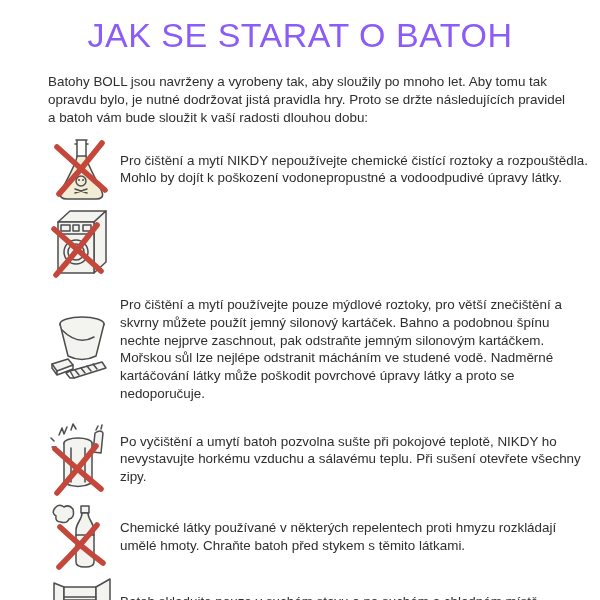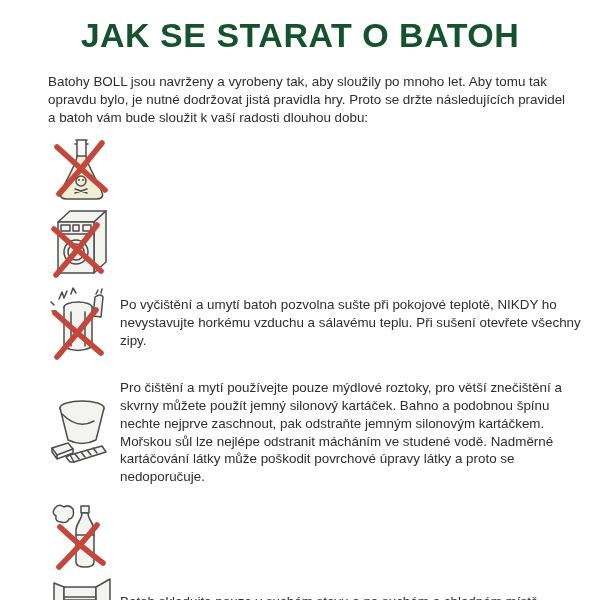--- a/index.html
+++ b/index.html
@@ -10,23 +10,23 @@
     background: #ffffff;
     overflow: hidden;
     font-family: "Liberation Sans", "DejaVu Sans", sans-serif;
     color: #2e2e2e;
   }
   .page { width: 600px; height: 600px; }
   .title {
     margin: 16px 10px 18px 10px;
     text-align: center;
     font-size: 34px;
-    font-weight: 700;
+    font-weight: 400;
     letter-spacing: 0.5px;
-    color: #14532d;
+    color: #8b5cf6;
   }
   .intro {
     margin: 0 28px 8px 48px;
     font-size: 13.4px;
     line-height: 1.33;
   }
   .items { margin-top: 10px; }
   .item {
     display: flex;
     align-items: center;
@@ -77,20 +77,21 @@
           <path class="ln fill-pale" d="M27,20 C27,27 13,50 11,56 C9,61 12,63 17,63 L46,63 C51,63 54,61 52,56 C50,50 36,27 36,20 Z"></path>
           <path class="ln" d="M26,4 L37,4 M27,4 L27,20 M36,4 L36,20 M25,8 L27,8 M36,8 L38,8"></path>
           <circle class="ln" cx="31" cy="45" r="5"></circle>
           <circle cx="29" cy="44" r="1" fill="#4d4d4d"></circle>
           <circle cx="33" cy="44" r="1" fill="#4d4d4d"></circle>
           <path class="ln" d="M25,53 L37,57 M37,53 L25,57"></path>
           <path class="xmark" d="M7,11 Q30,32 55,54"></path>
           <path class="xmark" d="M52,7 Q31,34 9,58"></path>
         </svg>
       </span>
+      <p class="item-text">Pro čištění a mytí NIKDY nepoužívejte chemické čistící roztoky a rozpouštědla. Mohlo by dojít k poškození vodonepropustné a vodoodpudivé úpravy látky.</p>
     </div>
 
     <div class="item">
       <span class="icon-box">
         <svg width="64" height="74" viewBox="0 0 64 74">
           <path class="ln fill-grey" d="M9,17 L21,6 L57,6 L45,17 Z"></path>
           <path class="ln fill-grey" d="M45,17 L57,6 L57,57 L45,68 Z"></path>
           <rect class="ln fill-grey" x="9" y="17" width="36" height="51"></rect>
           <path class="ln" d="M9,29 L45,29"></path>
           <rect class="ln" x="12" y="20" width="9" height="6"></rect>
@@ -99,63 +100,64 @@
           <circle class="ln" cx="27" cy="47" r="12"></circle>
           <circle class="ln" cx="27" cy="47" r="8"></circle>
           <path class="xmark" d="M5,24 Q28,44 52,66"></path>
           <path class="xmark" d="M48,20 Q28,46 7,70"></path>
         </svg>
       </span>
     </div>
 
     <div class="item">
       <span class="icon-box">
+        <svg width="66" height="72" viewBox="0 0 66 72">
+          <ellipse class="ln fill-grey" cx="34" cy="11" rx="22" ry="7"></ellipse>
+          <path class="ln fill-grey" d="M12,11 L20,43 Q34,50 48,43 L56,11"></path>
+          <path class="ln" d="M14,17 Q30,33 46,24"></path>
+          <path class="ln fill-grey" d="M4,51 L20,46 L25,52 L9,58 Z"></path>
+          <path class="ln" d="M4,51 L4,55 L9,62 L9,58 M25,52 L25,56 L9,62"></path>
+          <path class="ln fill-grey" d="M22,58 L54,49 L58,55 L26,65 Z"></path>
+          <path class="ln" d="M27,57 L31,62 M33,55 L37,60 M39,53 L43,58 M45,51 L49,56"></path>
+          <path class="ln" d="M22,58 L18,60 L22,65 L26,65"></path>
+        </svg>
+      </span>
+      <p class="item-text">Pro čištění a mytí používejte pouze mýdlové roztoky, pro větší znečištění a skvrny můžete použít jemný silonový kartáček. Bahno a podobnou špínu nechte nejprve zaschnout, pak odstraňte jemným silonovým kartáčkem. Mořskou sůl lze nejlépe odstranit mácháním ve studené vodě. Nadměrné kartáčování látky může poškodit povrchové úpravy látky a proto se nedoporučuje.</p>
+    </div>
+
+    <div class="item">
+      <span class="icon-box">
         <svg width="64" height="76" viewBox="0 0 64 76">
           <path class="ln" d="M10,14 l3,-7 l2,6 l3,-7"></path>
           <path class="ln" d="M22,9 l2,-6 l3,5"></path>
           <path class="ln" d="M5,20 l-3,-3 M7,26 l-4,0"></path>
           <ellipse class="ln fill-grey" cx="29" cy="22" rx="14" ry="5"></ellipse>
           <path class="ln fill-grey" d="M15,22 L15,62 Q29,69 43,62 L43,22"></path>
           <path class="ln" d="M22,27 L22,61 M36,27 L36,61"></path>
           <path class="ln fill-grey" d="M46,12 q6,-4 8,0 l-2,20 l-8,-1 Z"></path>
           <path class="ln" d="M47,9 l2,-4 M52,8 l1,-4"></path>
           <path class="xmark" d="M6,28 Q28,48 52,68"></path>
           <path class="xmark" d="M47,25 Q28,49 8,72"></path>
         </svg>
       </span>
       <p class="item-text">Po vyčištění a umytí batoh pozvolna sušte při pokojové teplotě, NIKDY ho nevystavujte horkému vzduchu a sálavému teplu. Při sušení otevřete všechny zipy.</p>
     </div>
 
     <div class="item">
       <span class="icon-box">
-        <svg width="66" height="72" viewBox="0 0 66 72">
-          <ellipse class="ln fill-grey" cx="34" cy="11" rx="22" ry="7"></ellipse>
-          <path class="ln fill-grey" d="M12,11 L20,43 Q34,50 48,43 L56,11"></path>
-          <path class="ln" d="M14,17 Q30,33 46,24"></path>
-          <path class="ln fill-grey" d="M4,51 L20,46 L25,52 L9,58 Z"></path>
-          <path class="ln" d="M4,51 L4,55 L9,62 L9,58 M25,52 L25,56 L9,62"></path>
-          <path class="ln fill-grey" d="M22,58 L54,49 L58,55 L26,65 Z"></path>
-          <path class="ln" d="M27,57 L31,62 M33,55 L37,60 M39,53 L43,58 M45,51 L49,56"></path>
-          <path class="ln" d="M22,58 L18,60 L22,65 L26,65"></path>
-        </svg>
-      </span>
-      <p class="item-text">Pro čištění a mytí používejte pouze mýdlové roztoky, pro větší znečištění a skvrny můžete použít jemný silonový kartáček. Bahno a podobnou špínu nechte nejprve zaschnout, pak odstraňte jemným silonovým kartáčkem. Mořskou sůl lze nejlépe odstranit mácháním ve studené vodě. Nadměrné kartáčování látky může poškodit povrchové úpravy látky a proto se nedoporučuje.</p>
-    </div>
-
-    <div class="item">
-      <span class="icon-box">
         <svg width="60" height="68" viewBox="0 0 60 68">
           <rect class="ln fill-grey" x="30" y="3" width="8" height="7"></rect>
           <path class="ln fill-grey" d="M31,10 C31,17 25,20 25,27 L25,59 Q25,64 34,64 Q43,64 43,59 L43,27 C43,20 37,17 37,10 Z"></path>
           <path class="ln fill-grey" d="M22,6 q-4,-5 -9,-2 q-5,-4 -9,1 q-4,5 1,8 q-1,6 5,6 q6,2 8,-3 q6,-1 4,-10 Z"></path>
           <path class="ln" d="M25,32 L43,32"></path>
           <path class="xmark" d="M9,24 Q28,42 52,60"></path>
           <path class="xmark" d="M46,22 Q29,43 8,64"></path>
         </svg>
       </span>
+      <p class="item-text">Chemické látky používané v některých repelentech proti hmyzu rozkládají umělé hmoty. Chraňte batoh před stykem s těmito látkami.</p>
     </div>
 
     <div class="item">
       <span class="icon-box">
         <svg width="66" height="74" viewBox="0 0 66 74">
           <path class="ln fill-grey" d="M6,9 L16,13 L16,65 L6,69 Z"></path>
           <rect class="ln fill-grey" x="16" y="13" width="32" height="50"></rect>
           <path class="ln fill-grey" d="M48,13 L62,5 L62,71 L48,63 Z"></path>
           <path class="ln" d="M16,23 L48,23 M16,26 L48,26"></path>
           <path class="ln" d="M16,57 L48,57"></path>

